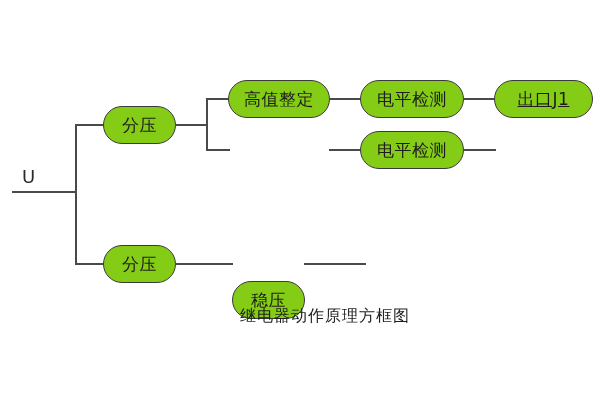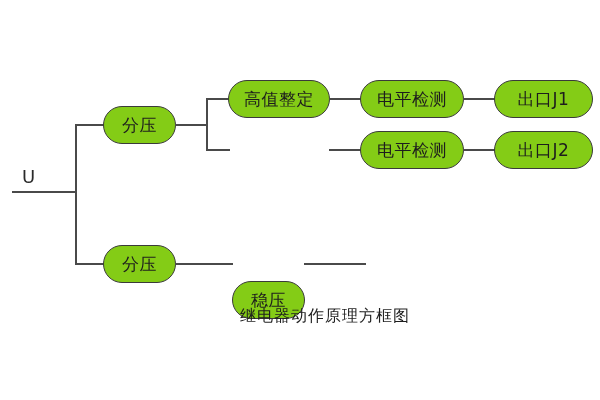--- a/index.html
+++ b/index.html
@@ -83,25 +83,22 @@
   <div class="node" style="left:360px; top:80px; width:104px; height:38px;">
     <span>电平检测</span>
   </div>
   <div class="node" style="left:360px; top:131px; width:104px; height:38px;">
     <span>电平检测</span>
   </div>
 
   <div class="wire h" style="left:463px; top:98px; width:33px;"></div>
   <div class="wire h" style="left:463px; top:149px; width:33px;"></div>
 
-  <div class="node" style="left:494px; top:80px; width:99px; height:38px;">
+  <div class="node" style="left:494px; top:80px; width:99px; height:38px;text-decoration:underline;">
     <span>出口J1</span>
-  </div>
-  <div class="node" style="left:494px; top:131px; width:99px; height:38px;">
-    <span>出口J2</span>
   </div>
 
   <div class="node" style="left:103px; top:245px; width:73px; height:38px;">
     <span>分压</span>
   </div>
 
   <div class="wire h" style="left:175px; top:263px; width:58px;"></div>
 
   <div class="node" style="left:232px; top:245px; width:73px; height:38px;margin-top:36px;">
     <span>稳压</span>

